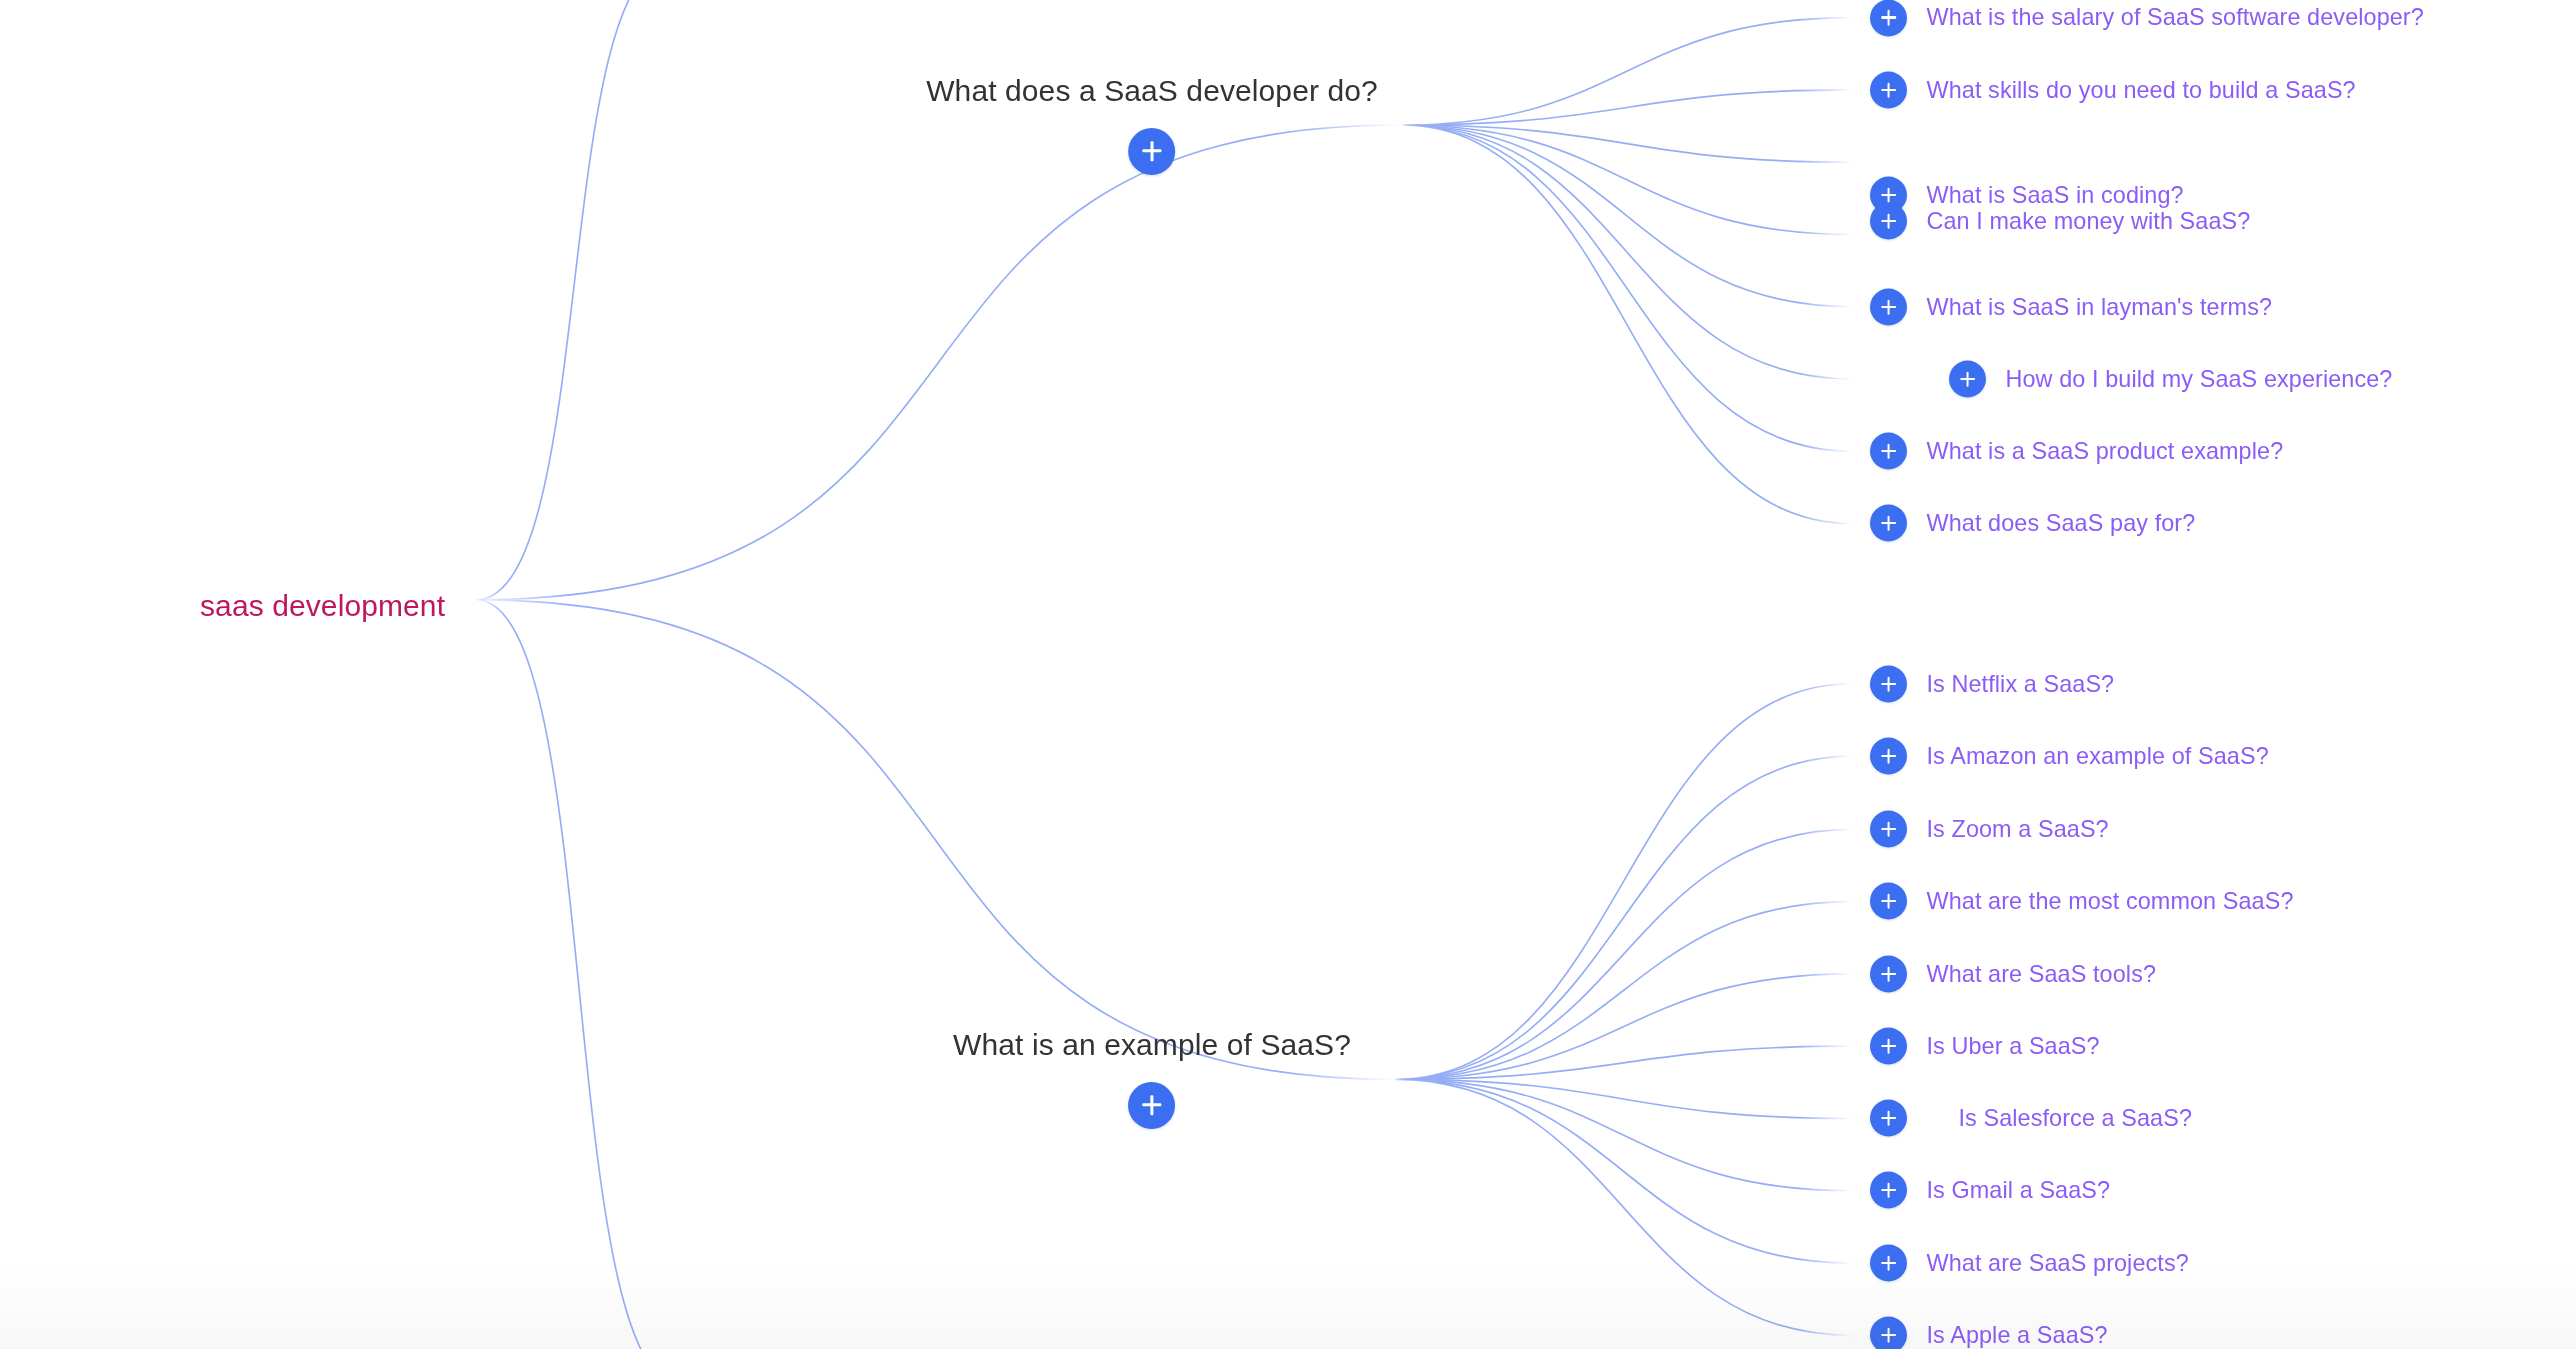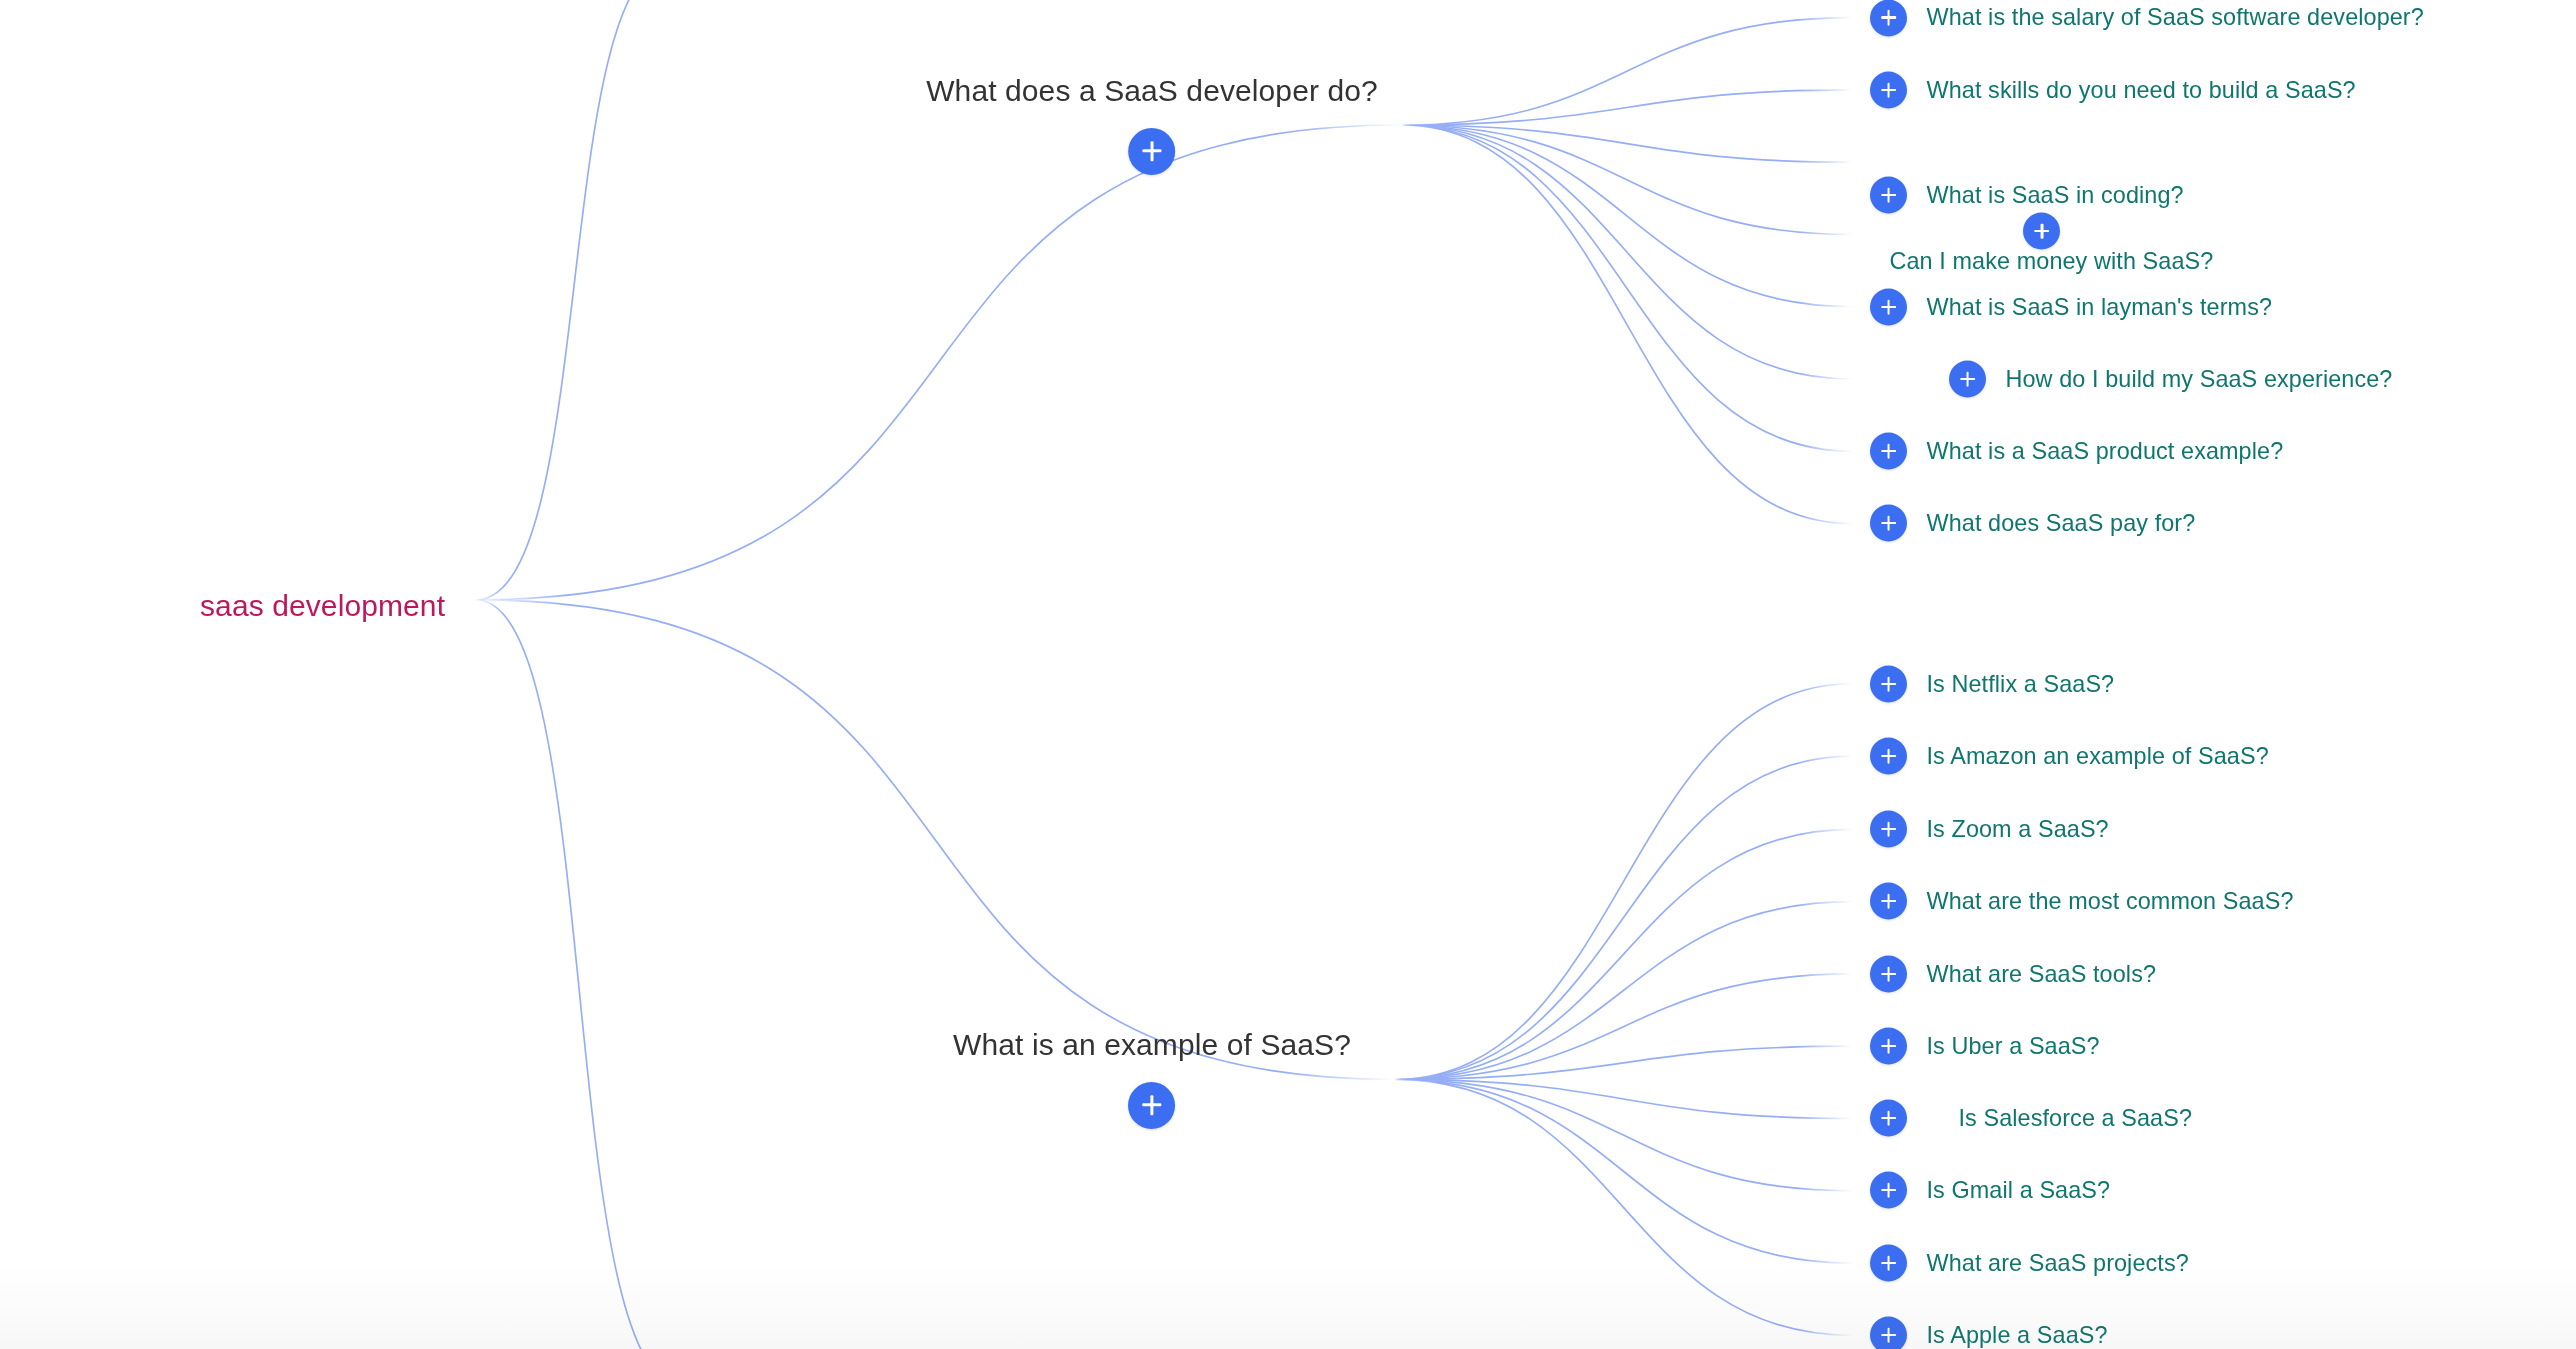--- a/index.html
+++ b/index.html
@@ -118,21 +118,21 @@
     transform: translate(-50%, -50%);
   }
   .leaf-plus::after {
     left: 50%; top: 50%;
     width: 2.9px; height: 15.6px;
     transform: translate(-50%, -50%);
   }
   .leaf-label {
     margin-left: 19.5px;
     white-space: nowrap;
-    color: #0f766e;
+    color: #8b5cf6;
     font-size: 23.4px;
     font-weight: 400;
     letter-spacing: 0.1px;
     line-height: 1;
   }
 
   
   #bottom-fade {
     position: absolute;
     left: 0;
@@ -206,21 +206,21 @@
         <div class="leaf-label">What is the salary of SaaS software developer?</div>
       </div>
       <div class="leaf-node" style="left: 1870px; top: 90px;">
         <div class="leaf-plus"></div>
         <div class="leaf-label">What skills do you need to build a SaaS?</div>
       </div>
       <div class="leaf-node" style="left: 1870px; top: 162px; margin-top: 33px;">
         <div class="leaf-plus"></div>
         <div class="leaf-label">What is SaaS in coding?</div>
       </div>
-      <div class="leaf-node" style="left: 1870px; top: 234px; flex-direction: column;">
+      <div class="leaf-node" style="left: 1870px; top: 221px;">
         <div class="leaf-plus"></div>
         <div class="leaf-label">Can I make money with SaaS?</div>
       </div>
       <div class="leaf-node" style="left: 1870px; top: 307px;">
         <div class="leaf-plus"></div>
         <div class="leaf-label">What is SaaS in layman's terms?</div>
       </div>
       <div class="leaf-node" style="left: 1949px; top: 379px; text-align: right;">
         <div class="leaf-plus"></div>
         <div class="leaf-label">How do I build my SaaS experience?</div>

